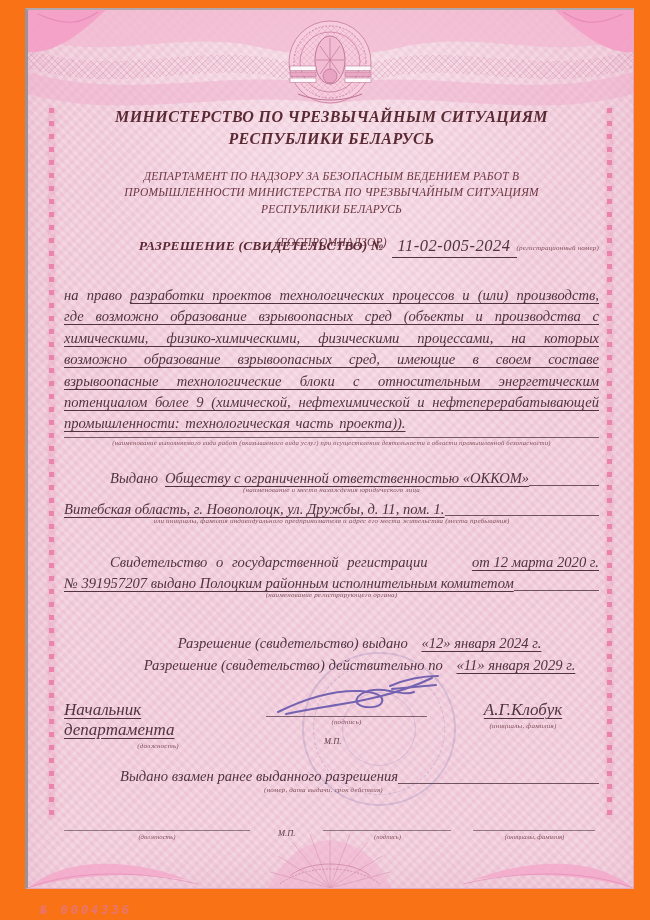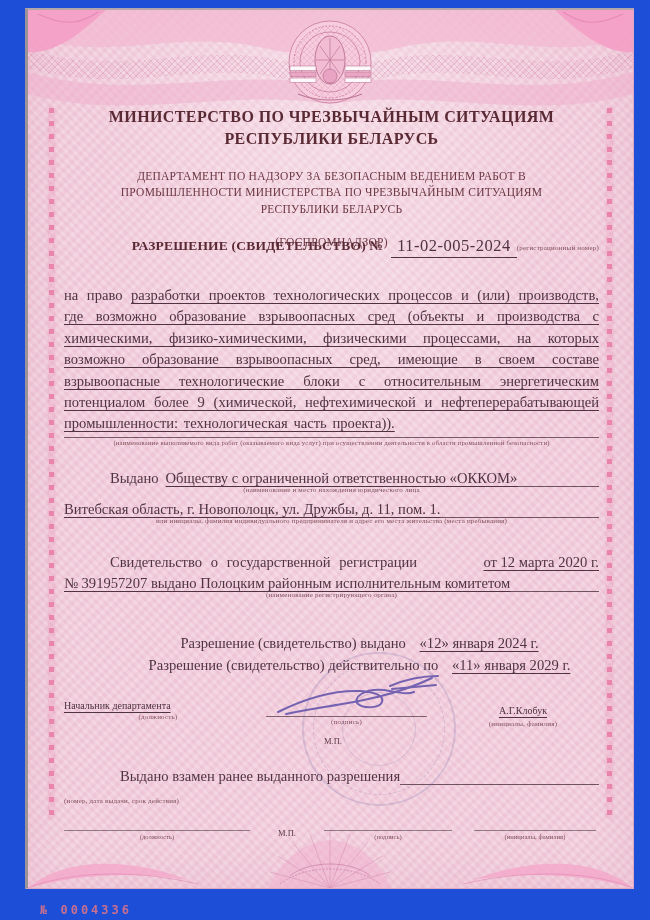--- a/index.html
+++ b/index.html
@@ -1,17 +1,17 @@
 <!DOCTYPE html>
 <html><head>
 <meta charset="utf-8">
 <style>
   html,body{margin:0;padding:0;}
   body{width:650px;height:920px;background:#fbfbfb;font-family:"Liberation Serif","DejaVu Serif",serif;overflow:hidden;}
-  .page{position:relative;width:650px;height:920px;background:#1d4ed8;}
+  .page{position:relative;width:650px;height:920px;background:#f97316;font-style:italic;}
   .cert{
     position:absolute;left:25px;top:8px;width:605px;height:878px;
     background:
       radial-gradient(ellipse at 50% 6%, rgba(255,255,255,0.30), rgba(255,255,255,0) 55%),
       repeating-linear-gradient(45deg, rgba(255,255,255,0.10) 0 3px, rgba(226,164,192,0.10) 3px 6px),
       repeating-linear-gradient(-45deg, rgba(255,255,255,0.08) 0 4px, rgba(210,146,178,0.09) 4px 8px),
       #f2cedc;
     border:1px solid #dfa8bf;
     border-left:3px solid #9b9397;
     border-top:2px solid #b3a6ab;
@@ -36,54 +36,54 @@
   .numcol{display:flex;flex-direction:row;align-items:center;}
   .permit .num{font-size:16.5px;letter-spacing:.5px;border-bottom:1px solid #4f3340;padding:0 6px 1px 6px;}
   .cap{font-size:7px;color:#80505c;letter-spacing:.2px;}
   .permit .cap{margin-top:1px;}
 
   .scope{top:275px;}
   .scope p{margin:0;font-size:14.6px;line-height:21.4px;text-align:justify;word-spacing:2px;}
   .u{text-decoration:underline;text-underline-offset:3px;text-decoration-thickness:1px;}
   .scope-cap{margin-top:2px;border-top:1px solid rgba(79,51,64,.75);padding-top:1px;text-align:center;font-size:6.7px;}
 
-  .row{display:flex;align-items:flex-end;}
+  .row{display:flex;align-items:flex-start;}
   .fill{flex:1;border-bottom:1px solid rgba(79,51,64,.8);height:1em;}
   .line14{font-size:14.6px;}
   .capline{text-align:center;line-height:1.1;}
 
   .issued{top:460px;}
   .issued .r1{margin-left:46px;}
   .issued .r1 .val{margin-left:7px;}
   .issued .r2{margin-top:6px;}
   .reg{top:544px;}
   .reg .r1{margin-left:0;}
   .reg .r1 .lead{padding-left:46px;word-spacing:5px;}
   .reg .r2{margin-top:4px;}
   .now{white-space:nowrap;}
 
   .dates{top:622px;margin-left:56px;font-size:14.6px;line-height:22px;text-align:center;}
   .dates .dt{margin-left:10px;}
 
   .sigrow{top:690px;display:flex;align-items:flex-start;}
   .col-pos{width:188px;}
-  .col-pos .val,.col-name .val{font-size:10px;}
+  .col-pos .val,.col-name .val{font-size:17px;}
   .col-sig{flex:1;position:relative;margin:0 20px 0 14px;}
   .sigline{height:16px;border-bottom:1px solid rgba(79,51,64,.7);}
   .sigsvg{position:absolute;left:6px;top:-36px;z-index:3;}
   .mp{position:absolute;left:58px;top:36px;font-size:8.5px;color:#5d3a46;}
   .col-name{width:152px;text-align:center;}
   .stamp{position:absolute;left:36px;top:-48px;width:150px;height:150px;border-radius:50%;
     border:2px solid rgba(104,94,172,0.20);z-index:1;filter:blur(0.6px);}
   .stamp::before{content:"";position:absolute;inset:9px;border-radius:50%;border:1px dashed rgba(104,94,172,0.22);}
   .stamp::after{content:"";position:absolute;inset:38px;border-radius:50%;border:1px solid rgba(104,94,172,0.18);}
 
   .replace{top:758px;}
   .replace .row{margin-left:56px;}
-  .rep-cap{text-align:left;margin-right:16px;margin-top:12px;}
+  .rep-cap{text-align:center;margin-right:16px;margin-top:1px;}
 
   .footer{top:806px;display:flex;align-items:flex-end;}
   .fcol{display:flex;flex-direction:column;}
   .fline{height:14px;border-bottom:1px solid rgba(80,64,72,.6);}
   .fcap{text-align:center;font-size:6.6px;color:#80505c;margin-top:2px;}
   .fa{width:186px;}
   .fmp{margin:0 28px 2px 28px;font-size:8.5px;color:#5d3a46;}
   .fb{width:128px;margin-right:22px;}
   .fc{width:122px;}
 

